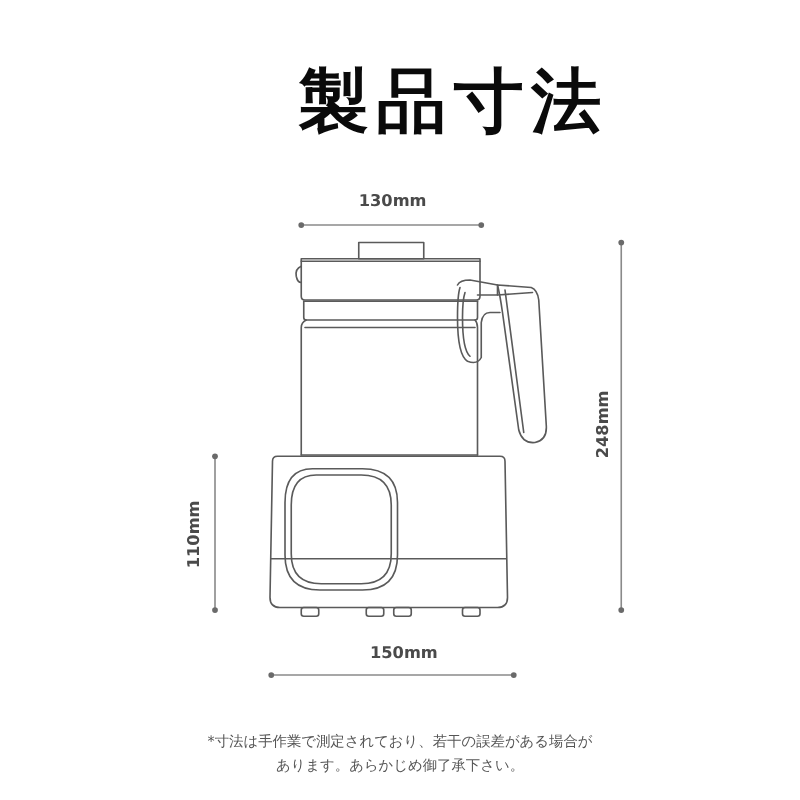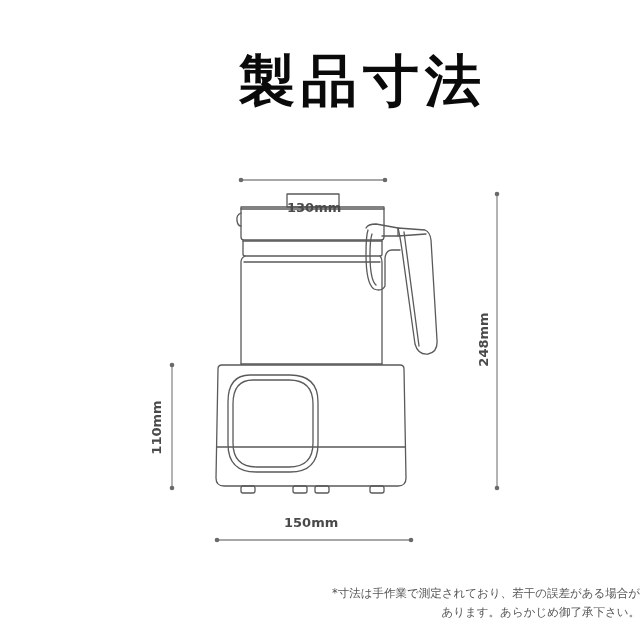--- a/index.html
+++ b/index.html
@@ -5,21 +5,21 @@
     html, body { margin: 0; padding: 0; background: #ffffff; }
     body { width: 640px; height: 640px; position: relative; overflow: hidden;
            font-family: "DejaVu Sans", "Liberation Sans", sans-serif; }
     .title { position: absolute; left: 0; top: 44px; width: 640px; text-align: center;
              font-size: 56px; font-weight: bold; color: #0a0a0a; letter-spacing: 6px;
              font-family: "DejaVu Sans", sans-serif; margin-left: 43px; }
     svg.drawing { position: absolute; left: 0; top: 0; }
     .dim-label { position: absolute; font-size: 13px; font-weight: bold; color: #4a4a4a;
                  font-family: "DejaVu Sans", sans-serif; white-space: nowrap; }
     .dim-vertical { transform: rotate(-90deg); transform-origin: center center; }
-    .note { position: absolute; left: 0; top: 584px; width: 640px; text-align: right;
+    .note { position: absolute; left: 0; top: 584px; width: 640px; text-align: center;
             font-size: 11.5px; line-height: 19px; color: #555555;
             font-family: "DejaVu Sans", sans-serif; }
   </style>
 </head>
 <body>
 
 <div class="title">製品寸法</div>
 
 <svg class="drawing" width="640" height="640" viewBox="0 0 640 640" xmlns="http://www.w3.org/2000/svg">
   <g fill="none" stroke="#5a5a5a" stroke-width="1.3" stroke-linejoin="round" stroke-linecap="round">
@@ -93,24 +93,24 @@
       <circle cx="172" cy="488" r="2.3" stroke="none"></circle>
     </g>
     <g>
       <line x1="217" y1="540" x2="411" y2="540"></line>
       <circle cx="217" cy="540" r="2.3" stroke="none"></circle>
       <circle cx="411" cy="540" r="2.3" stroke="none"></circle>
     </g>
   </g>
 </svg>
 
-<div class="dim-label" style="left:287px; top:154px;margin-top:46px;">130mm</div>
+<div class="dim-label" style="left:287px; top:154px;">130mm</div>
 
 <div class="dim-label dim-vertical" style="left:455px; top:332px; width:56px; text-align:center;">248mm</div>
 
 <div class="dim-label dim-vertical" style="left:128px; top:420px; width:56px; text-align:center;">110mm</div>
 
-<div class="dim-label" style="left:284px; top:515px;">150mm</div>
+<div class="dim-label" style="left:296px; top:515px;">150mm</div>
 
 <div class="note">
   <div>*寸法は手作業で測定されており、若干の誤差がある場合が</div>
   <div>あります。あらかじめ御了承下さい。</div>
 </div>
 
 </body></html>

